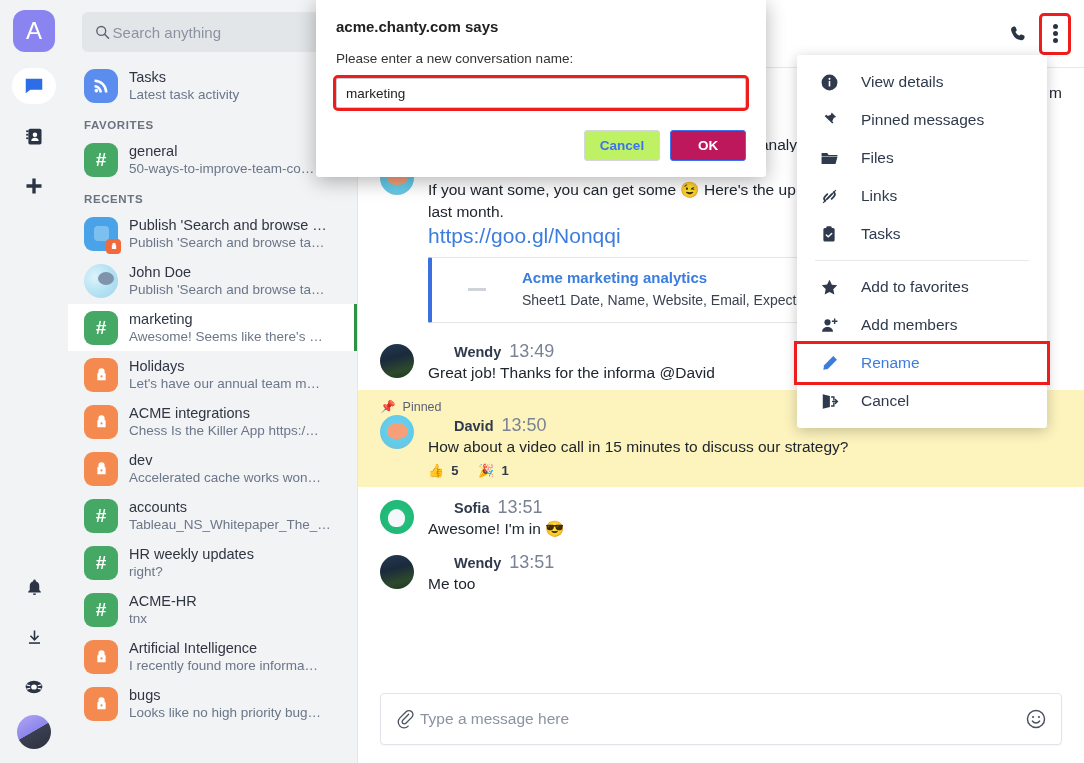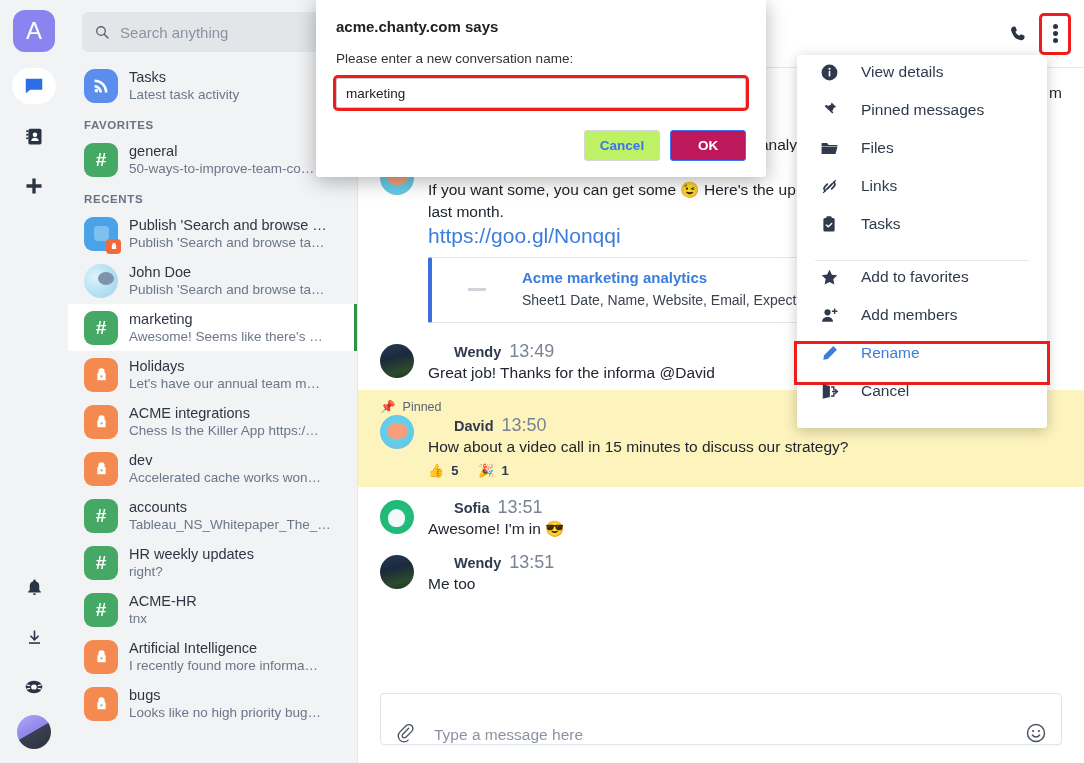--- a/index.html
+++ b/index.html
@@ -38,21 +38,21 @@
   }
 
   
   .sidebar {
     width: 290px; flex: 0 0 290px; height: 763px; background: #f1f3f5;
     display: flex; flex-direction: column; border-right: 1px solid #e4e7ea;
   }
   .search-wrap { padding: 12px 14px 10px 14px; }
   .search-box {
     height: 40px; background: #e3e6e9; border-radius: 6px;
-    display: flex; align-items: center; padding: 0 12px; gap: 10px;
+    display: flex; align-items: center; padding: 0 12px; gap: 2px;
   }
   .search-box input {
     border: none; background: transparent; outline: none;
     font-size: 15px; color: #3c4257; width: 100%;
     font-family: "Liberation Sans", sans-serif;
   }
   .search-box input::placeholder { color: #8b93a1; }
 
   .conv-list { flex: 1; overflow: hidden; }
   .sec-label {
@@ -161,36 +161,36 @@
     border-radius: 2px; max-width: 560px;
   }
   .pv-thumb { width: 90px; display: flex; align-items: center; justify-content: center; }
   .pv-thumb .sheet { width: 18px; height: 3px; background: #cfd4da; }
   .pv-title { font-size: 15px; font-weight: 700; color: #3b7ddd; line-height: 22px; }
   .pv-desc { font-size: 14px; color: #3a424f; line-height: 22px; white-space: nowrap; overflow: hidden; }
 
   .composer { padding: 10px 22px 18px 22px; }
   .comp-box {
     height: 52px; border: 1px solid #e1e4e8; border-radius: 4px;
-    display: flex; align-items: flex-end; padding: 0 14px; gap: 18px;
+    display: flex; align-items: center; padding: 0 14px; gap: 4px;
     box-shadow: 0 1px 2px rgba(0,0,0,.04);
   }
   .comp-box input {
     flex: 1; border: none; outline: none; font-size: 15.5px; color: #20262f;
     font-family: "Liberation Sans", sans-serif;
   }
   .comp-box input::placeholder { color: #8b93a1; }
 
   
   .ctxmenu {
     position: absolute; left: 797px; top: 55px; width: 250px;
     background: #fff; border-radius: 3px;
     box-shadow: 0 3px 14px rgba(0,0,0,.22); padding: 8px 0; z-index: 40;
   }
-  .mi { display: flex; align-items: flex-start; gap: 22px; height: 38px; padding: 0 22px; position: relative; }
+  .mi { display: flex; align-items: center; gap: 22px; height: 38px; padding: 0 22px; position: relative; }
   .mi-label { font-size: 15.5px; color: #2f3a4d; }
   .mi.sel .mi-label { color: #3b7ddd; }
   .mi.sel { outline: 3px solid #ef1c1c; }
   .mi-sep { height: 1px; background: #e6e8eb; margin: 7px 18px; }
   .mi-ic { width: 20px; display: flex; justify-content: center; }
 
   
   .dlg {
     position: absolute; left: 316px; top: 0; width: 450px;
     background: #fff; border-radius: 0 0 3px 3px;

